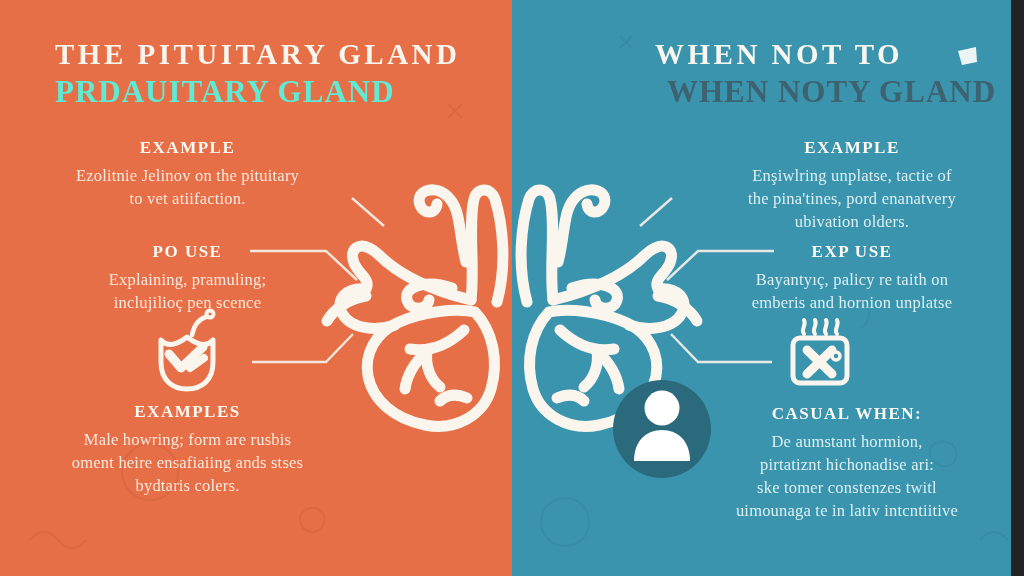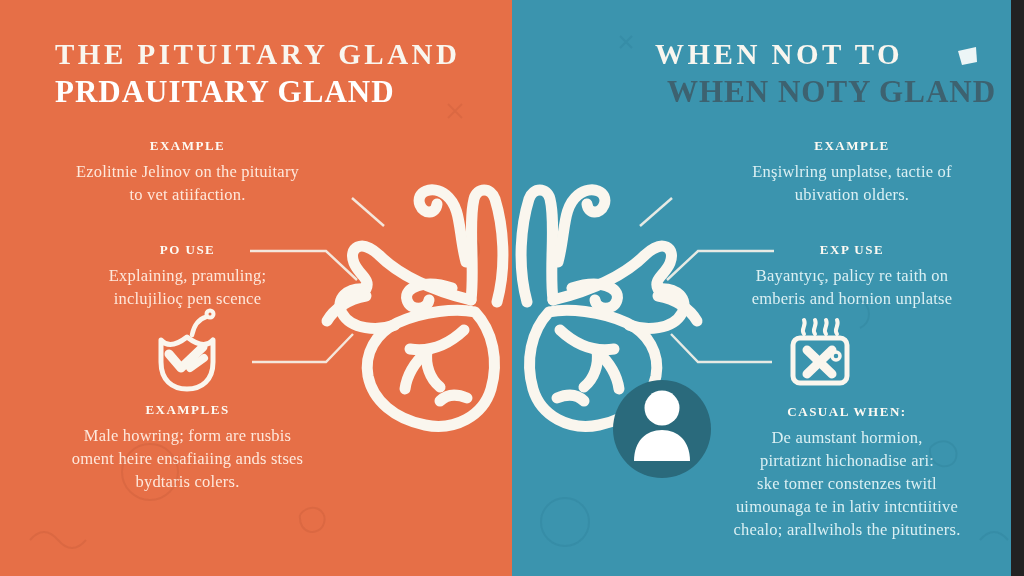--- a/index.html
+++ b/index.html
@@ -7,25 +7,25 @@
     position:relative;width:1011px;height:576px;overflow:hidden;
     font-family:Liberation Serif, serif;
   }
   .half{position:absolute;top:0;width:512px;height:576px;}
   .half.left{left:0;background:#e66f47;}
   .half.right{left:512px;background:#3b94ae;}
   .abs{position:absolute;}
   .title-line{white-space:nowrap;font-weight:800;}
   .t1{font-size:29px;letter-spacing:3.5px;color:#f9f6ef;}
   .t2{font-size:31px;letter-spacing:1px;font-weight:700;}
-  .t2.left-col{color:#ffffff;}
+  .t2.left-col{color:#5eead4;}
   .t2.right-col{color:#3d6270;}
   .sec{position:absolute;text-align:center;}
   .sec h3{
-    margin:0 0 6px 0;font-size:13px;font-weight:700;letter-spacing:1.5px;
+    margin:0 0 6px 0;font-size:17px;font-weight:700;letter-spacing:1.5px;
     color:#fdfaf3;
   }
   .sec p{margin:0;font-size:16.5px;line-height:23px;letter-spacing:.2px;font-weight:400;}
   .sec p span{display:block;}
   .left-body{color:rgba(255,238,228,.95);}
   .right-body{color:rgba(228,244,247,.95);}
   svg.overlay{position:absolute;left:0;top:0;pointer-events:none;}
 </style>
 </head>
 <body>
@@ -63,40 +63,40 @@
       <span>Male howring; form are rusbis</span>
       <span>oment heire ensafiaiing ands stses</span>
       <span>bydtaris colers.</span>
     </p>
   </div>
 
   <div class="sec" style="left:682px;top:138px;width:340px;">
     <h3>EXAMPLE</h3>
     <p class="right-body">
       <span>Enşiwlring unplatse, tactie of</span>
+      <span>the pina'tines, pord enanatvery</span>
       <span>ubivation olders.</span>
     </p>
   </div>
 
   <div class="sec" style="left:682px;top:242px;width:340px;">
     <h3>EXP USE</h3>
     <p class="right-body">
       <span>Bayantyıç, palicy re taith on</span>
       <span>emberis and hornion unplatse</span>
     </p>
   </div>
 
   <div class="sec" style="left:672px;top:404px;width:350px;">
     <h3>CASUAL WHEN:</h3>
     <p class="right-body">
       <span>De aumstant hormion,</span>
       <span>pirtatiznt hichonadise ari:</span>
       <span>ske tomer constenzes twitl</span>
       <span>uimounaga te in lativ intcntiitive</span>
-      <span>chealo; arallwihols the pitutiners.</span>
     </p>
   </div>
 
   <svg class="overlay" width="1024" height="576" viewBox="0 0 1024 576">
 
     <g fill="none" stroke="#8f3d22" stroke-width="2" opacity="0.12">
       <circle cx="150" cy="472" r="28"></circle>
       <path d="M 30 540 q 14 -16 28 0 q 14 16 28 0"></path>
       <path d="M 300 515 c 10 -14 28 -6 24 8 c -4 14 -26 12 -24 -8"></path>
       <path d="M 448 104 l 14 14 m 0 -14 l -14 14"></path>

